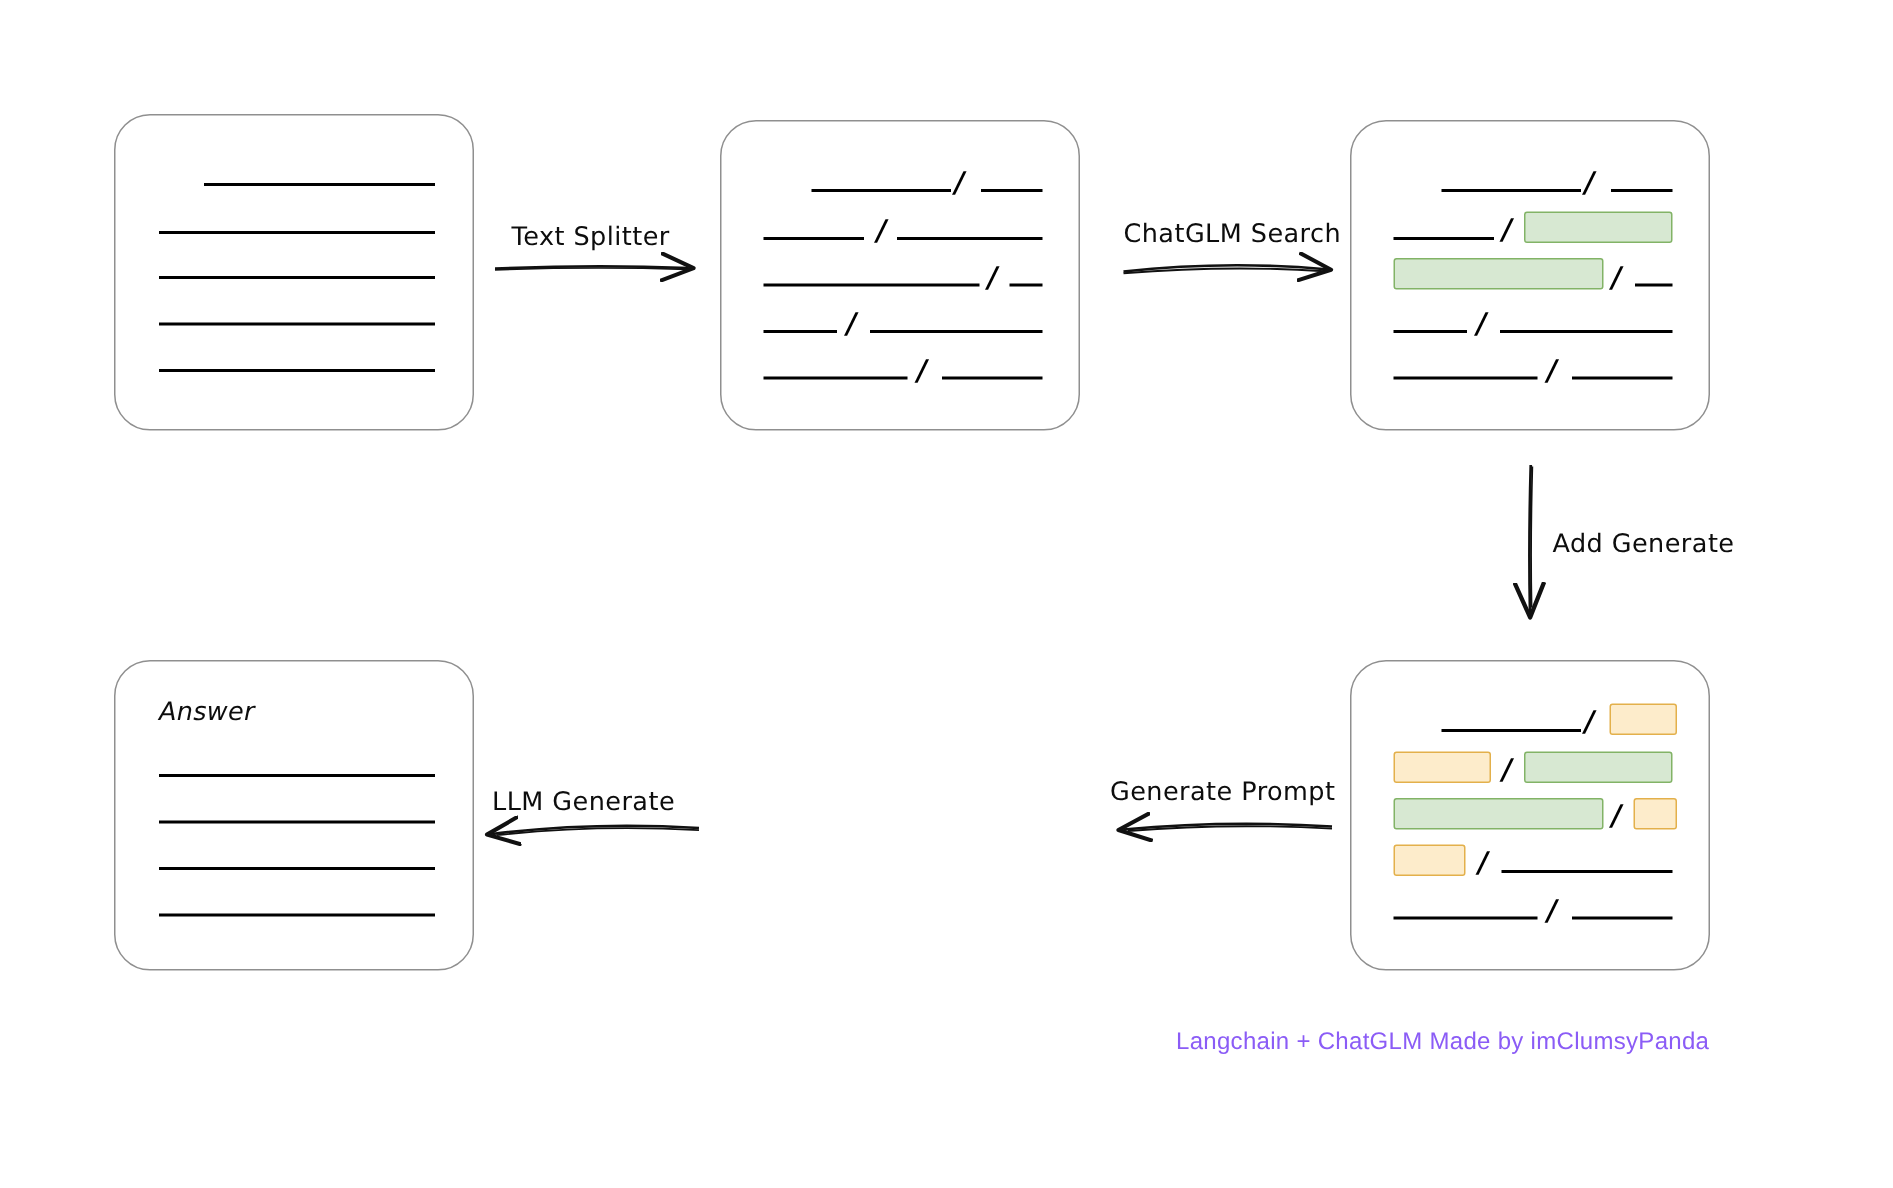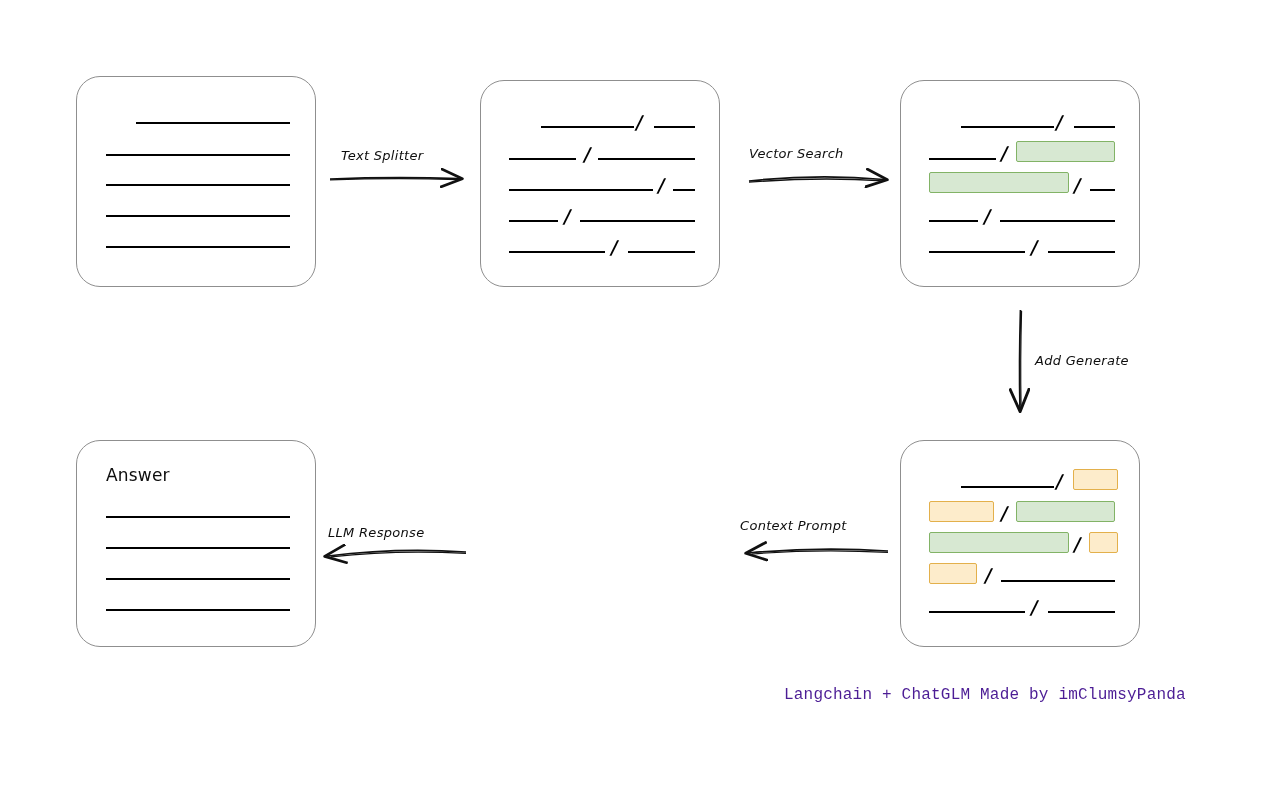--- a/index.html
+++ b/index.html
@@ -58,31 +58,30 @@
     position: absolute;
     font-family: "DejaVu Sans", sans-serif;
     font-size: 17px;
     color: #0d0d0d;
     white-space: nowrap;
     letter-spacing: 0.2px;
   }
   .edge-label {
     position: absolute;
     font-family: "DejaVu Sans", sans-serif;
-    font-size: 13px;
+    font-size: 17px;
     color: #0d0d0d;
     white-space: nowrap;
     letter-spacing: 0.3px;
-    font-style: italic;
   }
   .footer-note {
     position: absolute;
-    font-family: Liberation Mono, monospace;
+    font-family: Liberation Sans, sans-serif;
     font-size: 16px;
-    color: #4c1d95;
+    color: #8b5cf6;
     white-space: nowrap;
     letter-spacing: 0.2px;
   }
   svg.edges {
     position: absolute;
     inset: 0;
     width: 1262px;
     height: 792px;
     pointer-events: none;
   }
@@ -125,24 +124,24 @@
       <path d="M888,552.4 Q818,548.6 752,554" fill="none" stroke="#111" stroke-width="1.2"></path>
     </g>
 
     <g>
       <path d="M466,552 Q396,547.5 328,556" fill="none" stroke="#111" stroke-width="1.7" marker-end="url(#arrowL)"></path>
       <path d="M466,553.4 Q396,549.6 331,556.8" fill="none" stroke="#111" stroke-width="1.2"></path>
     </g>
   </svg>
 
   <div class="edge-label" style="left:341px; top:148px;">Text Splitter</div>
-  <div class="edge-label" style="left:749px; top:146px;">Vector Search</div>
+  <div class="edge-label" style="left:749px; top:146px;">ChatGLM Search</div>
   <div class="edge-label" style="left:1035px; top:353px;">Add Generate</div>
-  <div class="edge-label" style="left:740px; top:518px;">Context Prompt</div>
-  <div class="edge-label" style="left:328px; top:525px;">LLM Response</div>
+  <div class="edge-label" style="left:740px; top:518px;">Generate Prompt</div>
+  <div class="edge-label" style="left:328px; top:525px;">LLM Generate</div>
 
   <div class="node-box" style="left:76px; top:76px; width:240px; height:211px;">
     <div class="doc-line" style="left:59px;  top:45px;  width:154px;"></div>
     <div class="doc-line" style="left:29px;  top:77px;  width:184px;"></div>
     <div class="doc-line" style="left:29px;  top:107px; width:184px;"></div>
     <div class="doc-line" style="left:29px;  top:138px; width:184px;"></div>
     <div class="doc-line" style="left:29px;  top:169px; width:184px;"></div>
   </div>
 
   <div class="node-box" style="left:480px; top:80px; width:240px; height:207px;">
@@ -209,21 +208,21 @@
     <span class="slash" style="left:84px;  top:125px;">/</span>
     <div class="doc-line" style="left:100px; top:139px; width:114px;"></div>
 
     <div class="doc-line" style="left:28px;  top:170px; width:96px;"></div>
     <span class="slash" style="left:130px; top:157px;">/</span>
     <div class="doc-line" style="left:147px; top:170px; width:67px;"></div>
   </div>
 
 
   <div class="node-box" style="left:76px; top:440px; width:240px; height:207px;">
-    <div class="box-label" style="left:29px; top:24px;">Answer</div>
+    <div class="box-label" style="left:29px; top:24px;font-style:italic;">Answer</div>
     <div class="doc-line" style="left:29px; top:75px;  width:184px;"></div>
     <div class="doc-line" style="left:29px; top:106px; width:184px;"></div>
     <div class="doc-line" style="left:29px; top:137px; width:184px;"></div>
     <div class="doc-line" style="left:29px; top:168px; width:184px;"></div>
   </div>
 
   <div class="footer-note" style="left:784px; top:686px;">Langchain + ChatGLM Made by imClumsyPanda</div>
 
 </div>
 

